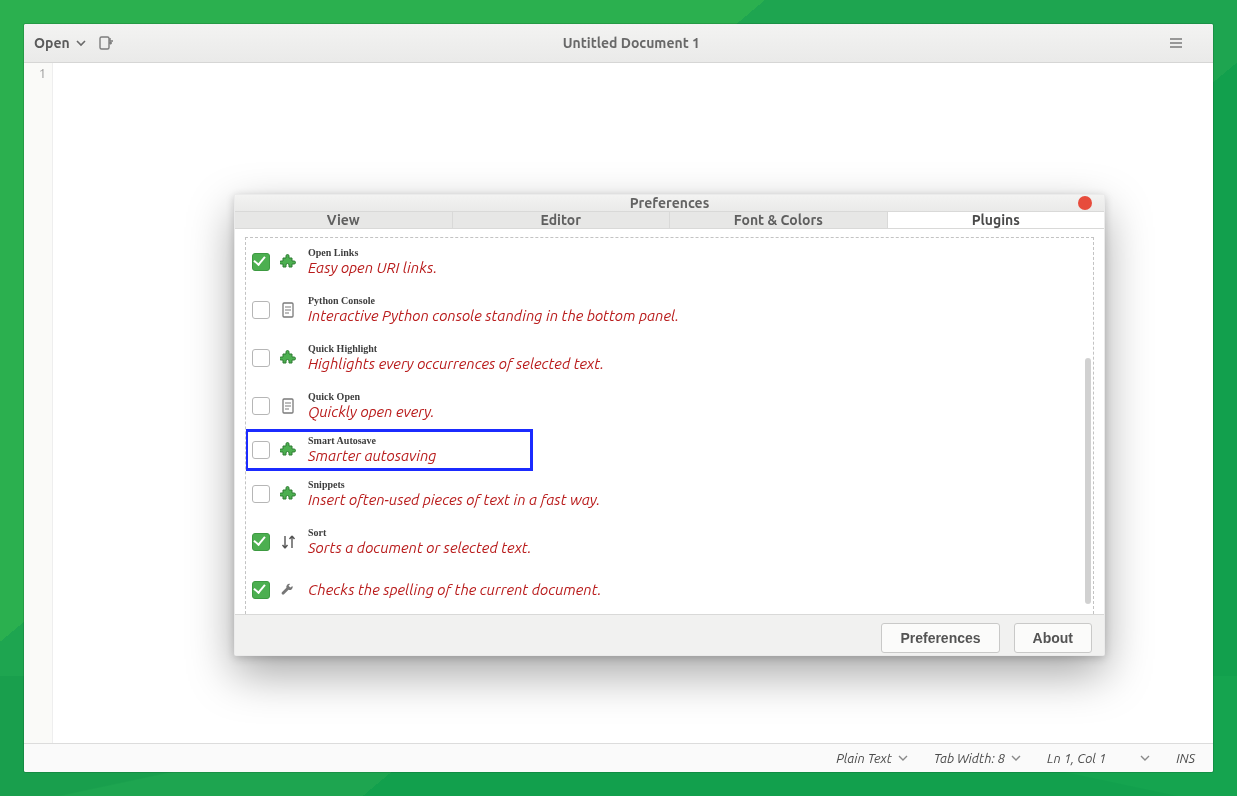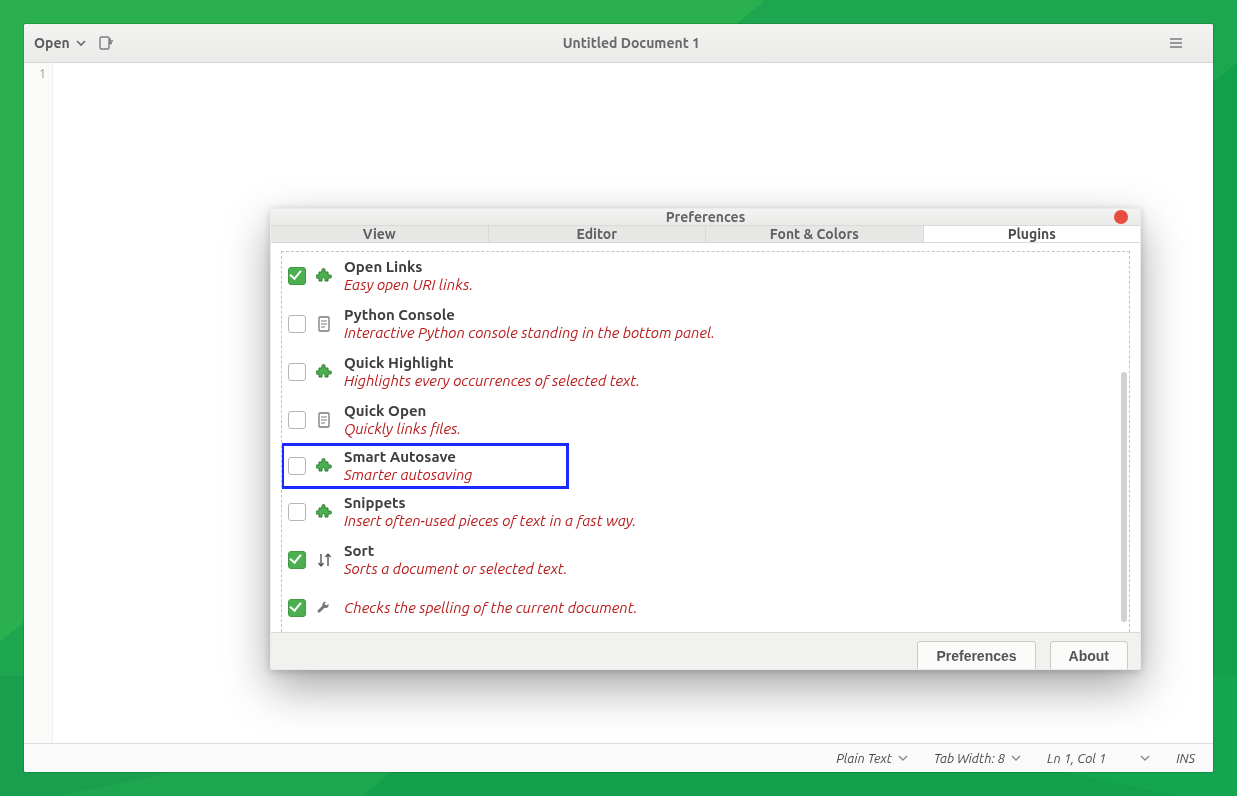--- a/index.html
+++ b/index.html
@@ -95,28 +95,27 @@
     height:28px;border-top:1px solid var(--status-border);
     background:#fafafa;color:#4b4b4b;
     display:flex;align-items:center;justify-content:flex-end;
     font-size:13px;gap:26px;padding:0 18px;
   }
   .statusbar .sb-item{display:flex;align-items:center;gap:6px;font-style:italic;}
   .statusbar .chev{opacity:.7;}
   
   .dialog{
     position:absolute;
-    left:210px;top:184px;width:869px;height:460px;
+    left:210px;top:170px;width:869px;height:460px;
     background:var(--white);
     border:1px solid rgba(0,0,0,.08);
     box-shadow:0 18px 46px rgba(0,0,0,.35),0 2px 8px rgba(0,0,0,.18);
     border-radius:2px;
     display:flex;flex-direction:column;
     overflow:hidden;
-    margin-left:36px;
   }
   .dlg-header{
     height:34px;background:linear-gradient(#f3f3f2,#eaeae9);
     border-bottom:1px solid #d9d9d8;
     display:flex;align-items:center;justify-content:center;
     font-weight:700;color:#636363;font-size:14px;
     position:relative;
   }
   .dlg-close{
     position:absolute;right:12px;top:50%;transform:translateY(-50%);
@@ -168,21 +167,21 @@
   .chk.on{
     background:#4caf50;border-color:#3d9a41;
   }
   .chk.on::after{
     content:"";position:absolute;left:3px;top:0px;width:5px;height:9px;
     border:solid #fff;border-width:0 2px 2px 0;transform:rotate(40deg);
   }
   .p-icon{width:18px;height:18px;flex:0 0 auto;}
   .p-icon svg{display:block;width:18px;height:18px;}
   .p-text{display:flex;flex-direction:column;line-height:1.2;}
-  .p-title{font-weight:700;color:#3e3e3e;font-size:15px;}
+  .p-title{font-weight:700;color:#3e3e3e;font-size:10px;font-family:Liberation Serif, serif;}
   .p-desc{color:#b91c1c;font-size:15px;font-style:italic;}
   .dlg-footer{
     background:var(--bg-gray);
     border-top:1px solid #d9d9d8;
     padding:8px 12px;
     display:flex;justify-content:flex-end;gap:14px;
   }
   .btn{
     background:#fbfbfa;border:1px solid #c9c9c8;border-radius:3px;
     padding:6px 18px;font-size:14px;font-weight:600;color:#545454;
@@ -319,21 +318,21 @@
             <div class="plugin">
               <div class="chk "></div>
               <div class="p-icon">
                 <svg viewBox="0 0 18 18">
                   <rect x="3" y="2" width="10" height="14" rx="1" fill="#fff" stroke="#7a7a7a" stroke-width="1.3"></rect>
                   <path d="M5 6h6M5 9h6M5 12h4" stroke="#7a7a7a" stroke-width="1.2"></path>
                 </svg>
               </div>
               <div class="p-text">
                 <span class="p-title">Quick Open</span>
-                <span class="p-desc">Quickly links files.</span>
+                <span class="p-desc">Quickly open every.</span>
               </div>
             </div>
             <div class="plugin highlight">
               <div class="chk "></div>
               <div class="p-icon">
                 <svg viewBox="0 0 18 18">
                   <path fill="#4caf50" stroke="#2e7d32" stroke-width="1" d="M3 5h3V3a1.5 1.5 0 0 1 3 0v2h3v3h2a1.5 1.5 0 0 1 0 3h-2v3H9v-2a1.5 1.5 0 0 0-3 0v2H3v-3H1a1.5 1.5 0 0 1 0-3h2z"></path>
                 </svg>
               </div>
               <div class="p-text">

